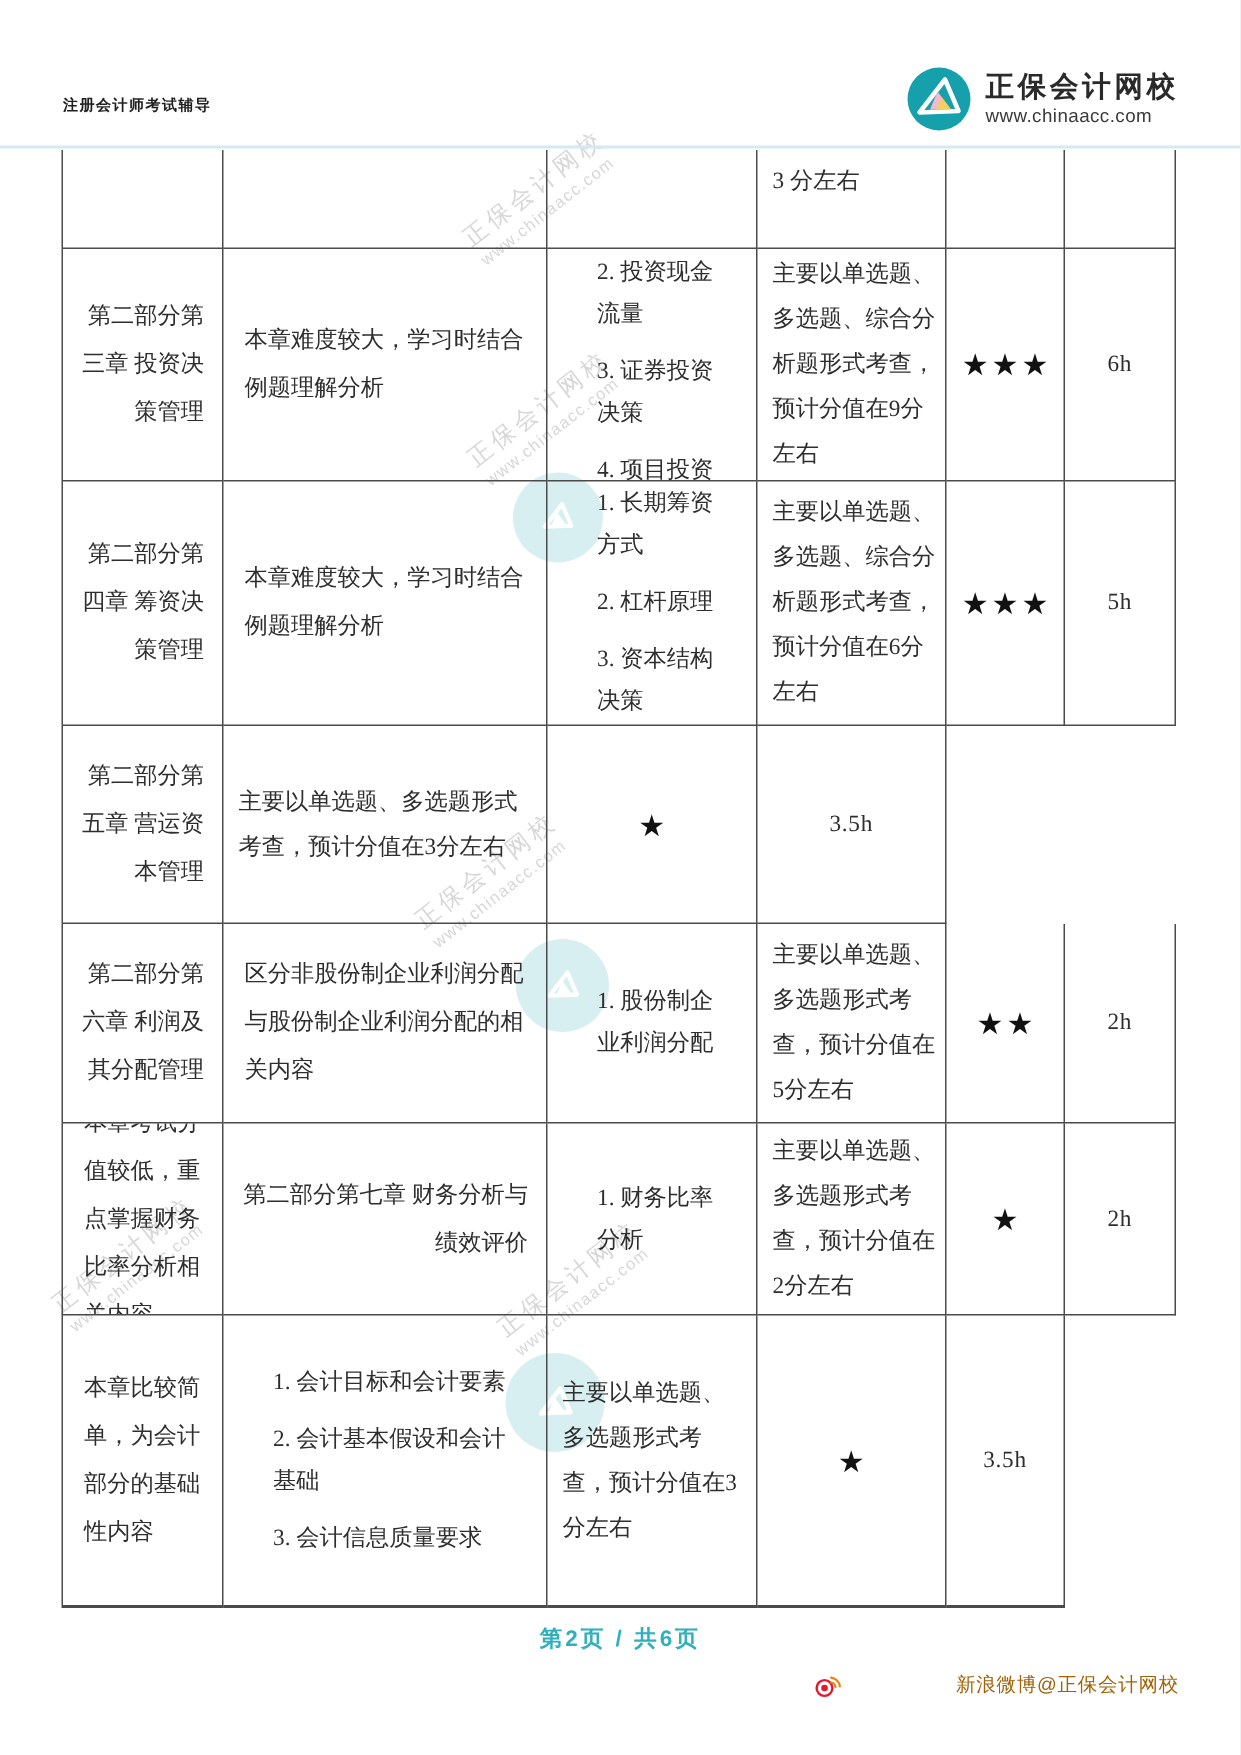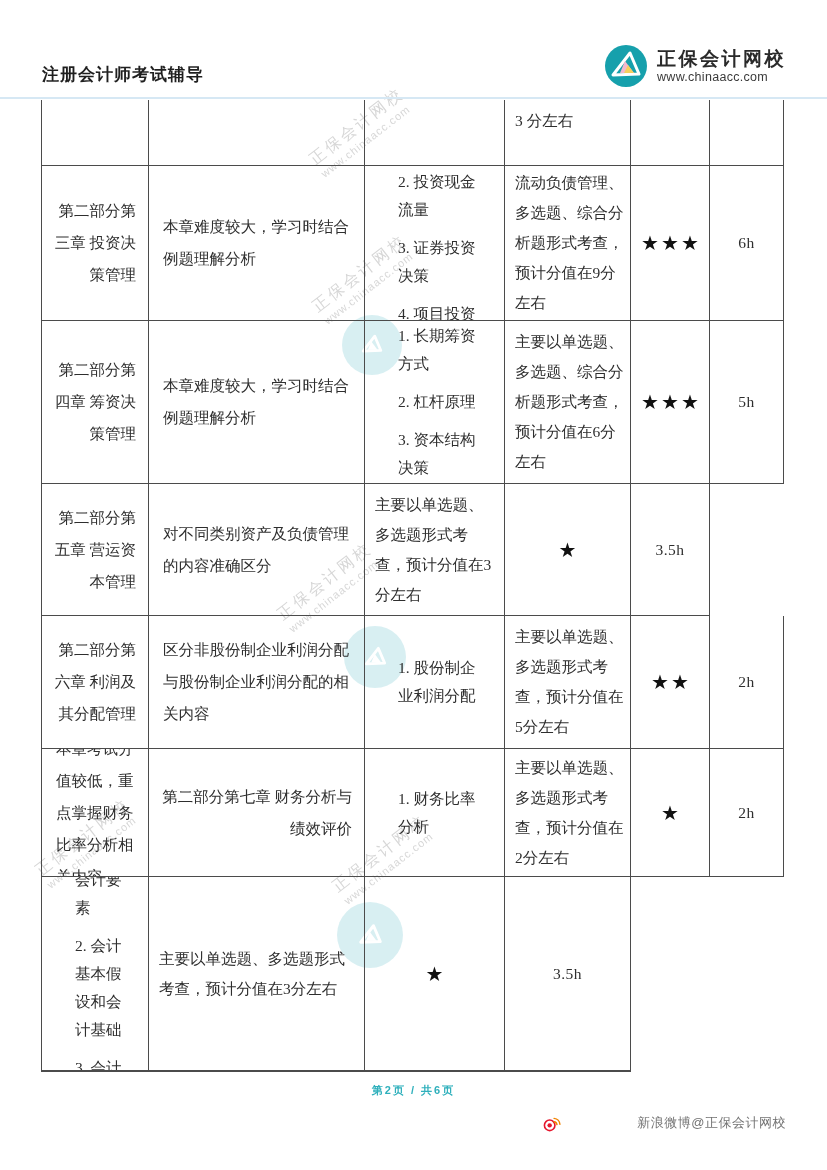--- a/index.html
+++ b/index.html
@@ -6,21 +6,21 @@
   .page{
     position:relative;width:827px;height:1170px;background:#ffffff;
     margin:0 auto;overflow:hidden;
     font-family:"Liberation Serif","DejaVu Serif",serif;
     color:var(--text,#2e2e2e);
   }
   
   .doc-title{
     position:absolute;left:42px;top:63px;
     font-family:"Liberation Sans","DejaVu Sans",sans-serif;
-    font-size:17px;font-weight:700;letter-spacing:1px;color:#1f1f1f;
+    font-size:10px;font-weight:700;letter-spacing:1px;color:#1f1f1f;
   }
   .brand{position:absolute;top:44px;right:41px;display:flex;align-items:center;gap:9px;}
   .brand-text{display:flex;flex-direction:column;justify-content:center;}
   .brand-name{
     font-family:"Liberation Sans","DejaVu Sans",sans-serif;
     font-size:19px;font-weight:700;letter-spacing:2.5px;color:#2a2a2a;line-height:22px;
   }
   .brand-url{
     font-family:"Liberation Sans","DejaVu Sans",sans-serif;
     font-size:12.5px;color:#3a3a3a;line-height:15px;letter-spacing:.3px;
@@ -43,25 +43,25 @@
   .topic{line-height:28px;margin-left:24px;}
   .c-qtype{padding:0 6px 0 10px;line-height:30px;}
   .c-qtype.partial{justify-content:flex-start;}
   .c-qtype .tail{padding-top:6px;}
   .c-stars{align-items:center;font-family:"DejaVu Sans",sans-serif;font-size:20px;letter-spacing:2px;text-indent:2px;color:#111;}
   .c-hours{align-items:center;letter-spacing:.5px;justify-content:center;}
   
   .page-footer{
     position:absolute;left:0;top:1083px;width:827px;text-align:center;
     font-family:"Liberation Sans","DejaVu Sans",sans-serif;
-    font-size:11px;font-weight:700;letter-spacing:2px;color:var(--footerc,#2fb0bc);
+    font-size:15px;font-weight:700;letter-spacing:2px;color:var(--footerc,#2fb0bc);
   }
   .weibo-row{
     position:absolute;top:1114px;right:41px;display:flex;align-items:center;gap:76px;
-    font-family:"Liberation Sans","DejaVu Sans",sans-serif;font-size:13px;color:#737373;letter-spacing:.5px;
+    font-family:"Liberation Sans","DejaVu Sans",sans-serif;font-size:13px;color:#a16207;letter-spacing:.5px;
   }
   
   .wm-layer{position:absolute;inset:0;pointer-events:none;}
   .wm{
     position:absolute;transform:rotate(-38deg);transform-origin:center;
     color:var(--wmgray,#d7d7d7);text-align:left;white-space:nowrap;
     font-family:"Liberation Sans","DejaVu Sans",sans-serif;
   }
   .wm .l1{font-size:16px;letter-spacing:3px;line-height:20px;}
   .wm .l2{font-size:11px;letter-spacing:1px;line-height:14px;}
@@ -151,21 +151,21 @@
         <div class="cell c-advice">
           <div>本章难度较大，学习时结合例题理解分析</div>
         </div>
         <div class="cell c-topics">
           <div class="topic">1. 资本成本</div>
           <div class="topic">2. 投资现金流量</div>
           <div class="topic">3. 证券投资决策</div>
           <div class="topic">4. 项目投资决策</div>
         </div>
         <div class="cell c-qtype">
-          <div>流动负债管理、多选题、综合分析题形式考查，预计分值在9分左右</div>
+          <div>主要以单选题、多选题、综合分析题形式考查，预计分值在9分左右</div>
         </div>
         <div class="cell c-stars">
           <div>★★★</div>
         </div>
         <div class="cell c-hours">
           <div>6h</div>
         </div>
       </div>
       <div class="trow" style="height: 163px; grid-template-columns: 107px 216px 140px 126px 79px 74px;">
         <div class="cell c-chapter">
@@ -186,23 +186,20 @@
           <div>★★★</div>
         </div>
         <div class="cell c-hours">
           <div>5h</div>
         </div>
       </div>
       <div class="trow" style="height: 132px; grid-template-columns: 107px 216px 140px 126px 79px 74px;">
         <div class="cell c-chapter">
           <div>第二部分第五章 营运资本管理</div>
         </div>
-        <div class="cell c-advice">
-          <div>对不同类别资产及负债管理的内容准确区分</div>
-        </div>
         <div class="cell c-qtype">
           <div>主要以单选题、多选题形式考查，预计分值在3分左右</div>
         </div>
         <div class="cell c-stars">
           <div>★</div>
         </div>
         <div class="cell c-hours">
           <div>3.5h</div>
         </div>
       </div>
@@ -240,20 +237,23 @@
           <div>主要以单选题、多选题形式考查，预计分值在2分左右</div>
         </div>
         <div class="cell c-stars">
           <div>★</div>
         </div>
         <div class="cell c-hours">
           <div>2h</div>
         </div>
       </div>
       <div class="trow" style="height: 195px; grid-template-columns: 107px 216px 140px 126px 79px 74px;">
+        <div class="cell c-advice">
+          <div>本章比较简单，为会计部分的基础性内容</div>
+        </div>
         <div class="cell c-topics">
           <div class="topic">1. 会计目标和会计要素</div>
           <div class="topic">2. 会计基本假设和会计基础</div>
           <div class="topic">3. 会计信息质量要求</div>
         </div>
         <div class="cell c-qtype">
           <div>主要以单选题、多选题形式考查，预计分值在3分左右</div>
         </div>
         <div class="cell c-stars">
           <div>★</div>

